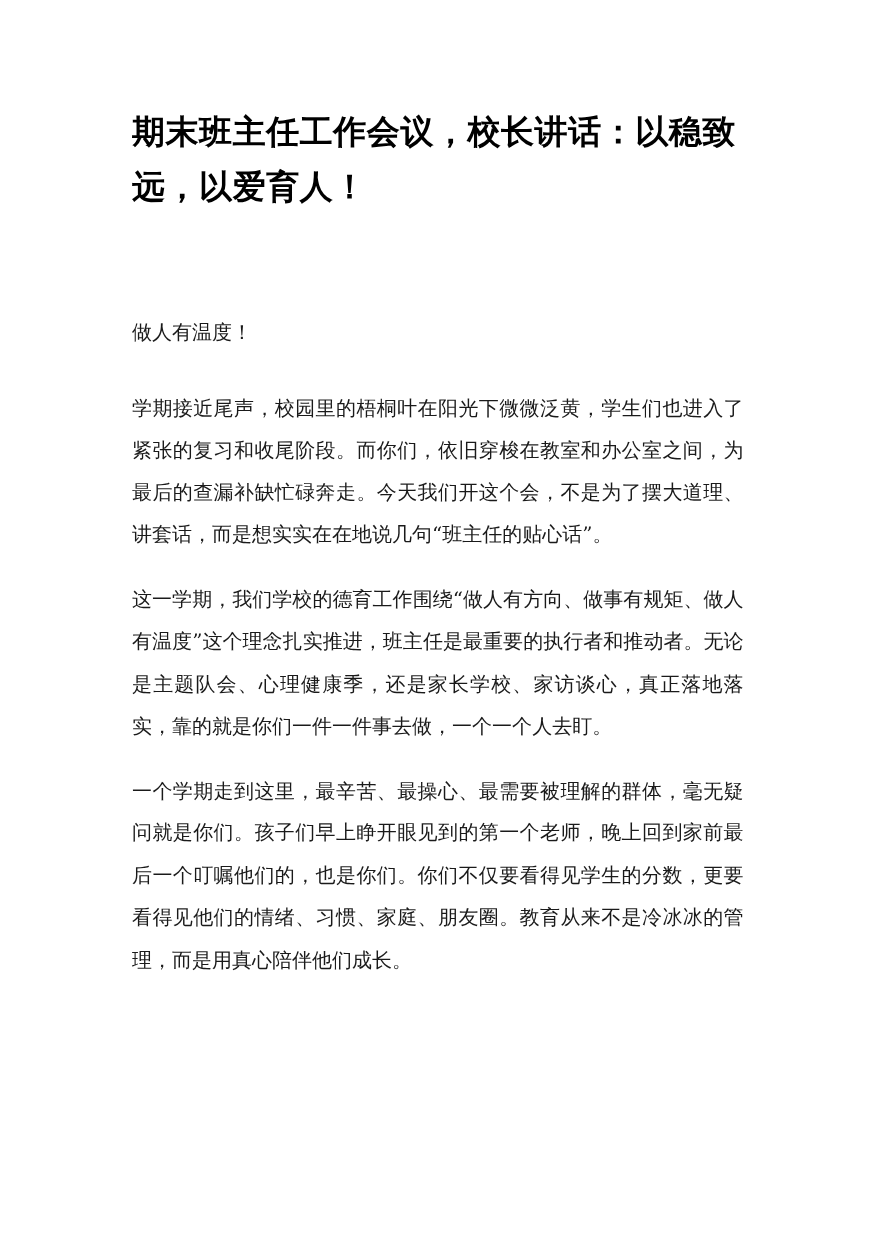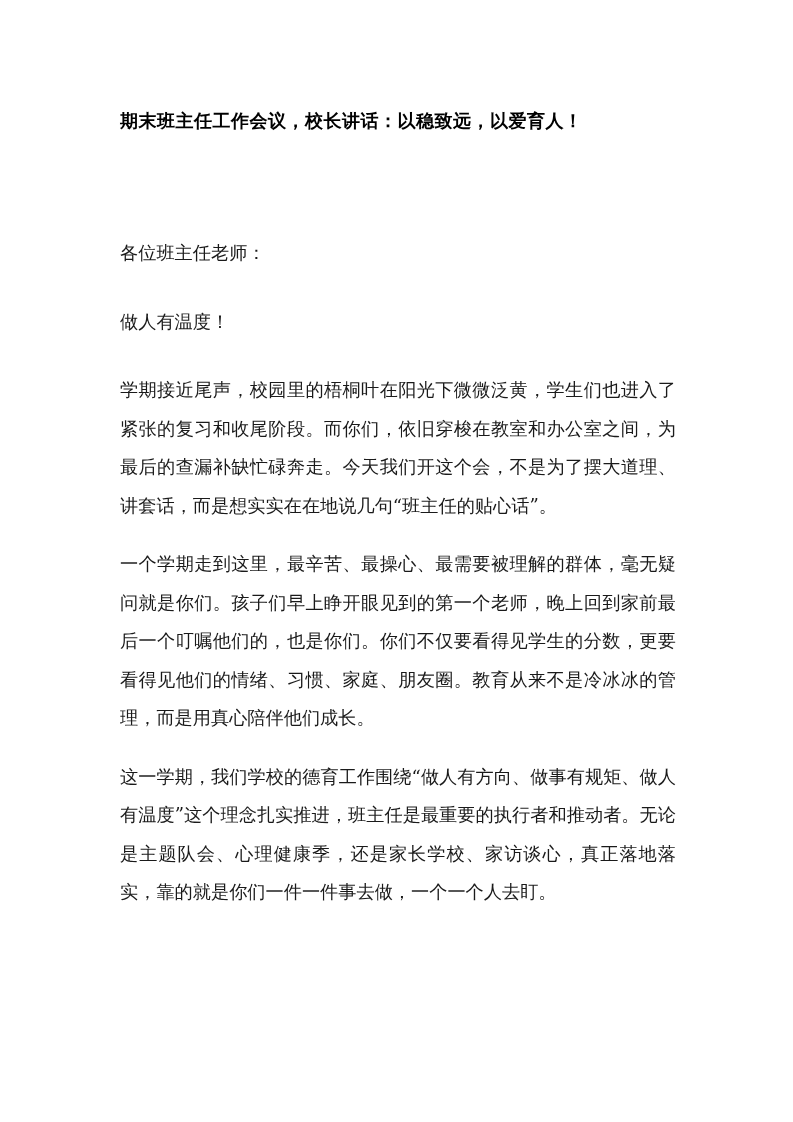--- a/index.html
+++ b/index.html
@@ -1,35 +1,34 @@
 <!DOCTYPE html>
 <html><head>
 <meta charset="utf-8">
 <style>
   html, body { margin: 0; padding: 0; background: #ffffff; }
   body { width: 793px; height: 1122px; position: relative; overflow: hidden; }
   .page { position: absolute; left: 120px; top: 96px; width: 556px; color: #111; }
   .title {
     font-family: "DejaVu Sans", "Liberation Sans", sans-serif;
-    font-weight: bold; font-size: 18px; line-height: 50px; margin: 0;
+    font-weight: bold; font-size: 30px; line-height: 50px; margin: 0;
     letter-spacing: 0.5px; color: #000;
   }
   .body { margin-top: 88px; }
   .para {
     font-family: "DejaVu Serif", "Liberation Serif", serif;
     font-size: 18.2px; line-height: 38.5px; margin: 0 0 20px 0;
     text-align: justify; text-justify: inter-character; color: #1a1a1a;
   }
   .greet { margin-bottom: 30px; }
 </style>
 </head>
 <body>
 
 <div class="page">
   <h1 class="title">期末班主任工作会议，校长讲话：以稳致远，以爱育人！</h1>
   <div class="body">
-    <p class="para greet">各位班主任老师：</p>
     <p class="para greet">做人有温度！</p>
     <p class="para">学期接近尾声，校园里的梧桐叶在阳光下微微泛黄，学生们也进入了紧张的复习和收尾阶段。而你们，依旧穿梭在教室和办公室之间，为最后的查漏补缺忙碌奔走。今天我们开这个会，不是为了摆大道理、讲套话，而是想实实在在地说几句“班主任的贴心话”。</p>
+    <p class="para">这一学期，我们学校的德育工作围绕“做人有方向、做事有规矩、做人有温度”这个理念扎实推进，班主任是最重要的执行者和推动者。无论是主题队会、心理健康季，还是家长学校、家访谈心，真正落地落实，靠的就是你们一件一件事去做，一个一个人去盯。</p>
     <p class="para">一个学期走到这里，最辛苦、最操心、最需要被理解的群体，毫无疑问就是你们。孩子们早上睁开眼见到的第一个老师，晚上回到家前最后一个叮嘱他们的，也是你们。你们不仅要看得见学生的分数，更要看得见他们的情绪、习惯、家庭、朋友圈。教育从来不是冷冰冰的管理，而是用真心陪伴他们成长。</p>
-    <p class="para">这一学期，我们学校的德育工作围绕“做人有方向、做事有规矩、做人有温度”这个理念扎实推进，班主任是最重要的执行者和推动者。无论是主题队会、心理健康季，还是家长学校、家访谈心，真正落地落实，靠的就是你们一件一件事去做，一个一个人去盯。</p>
   </div>
 </div>
 
 </body></html>

